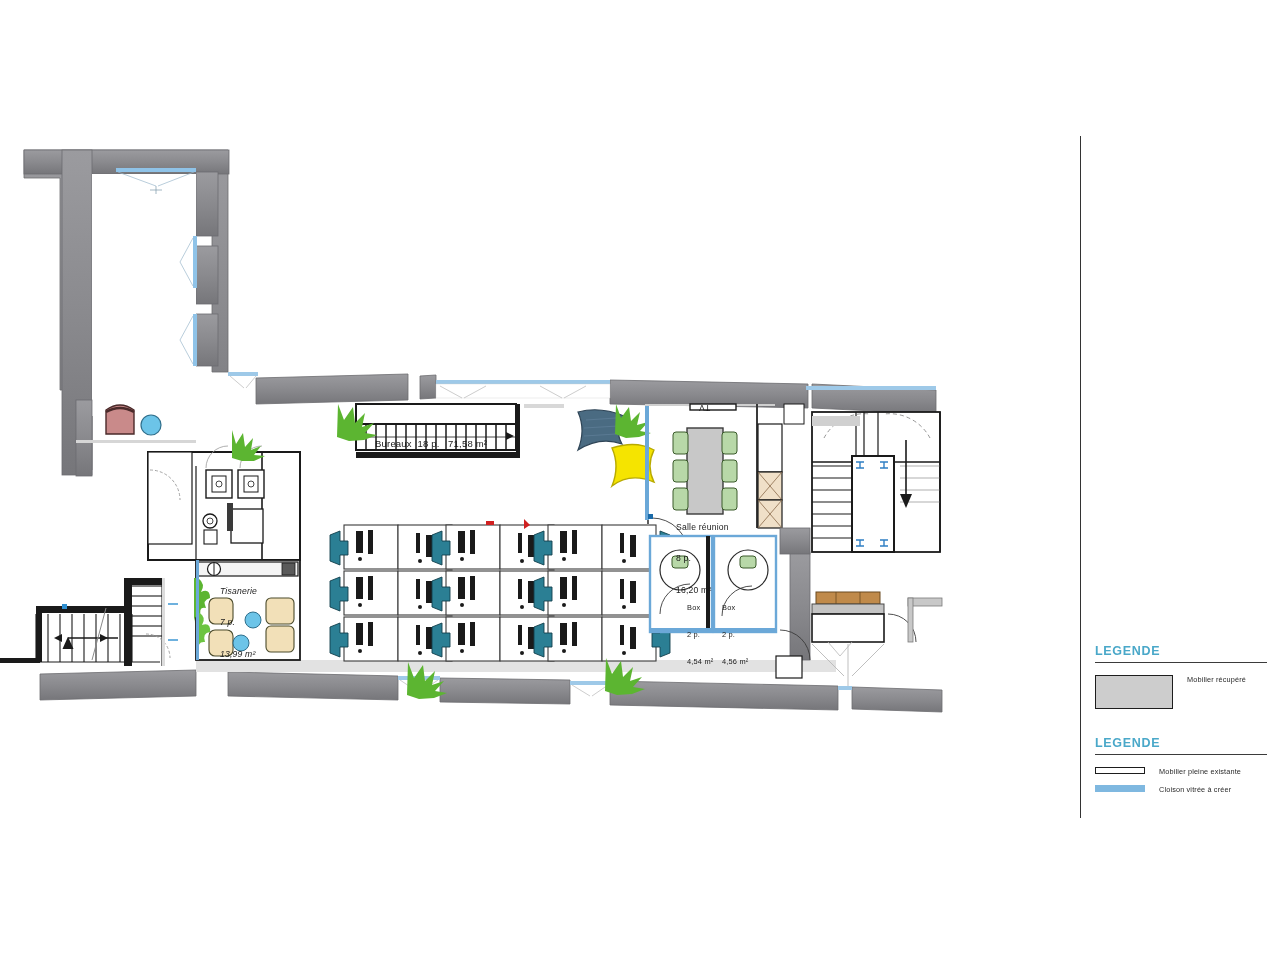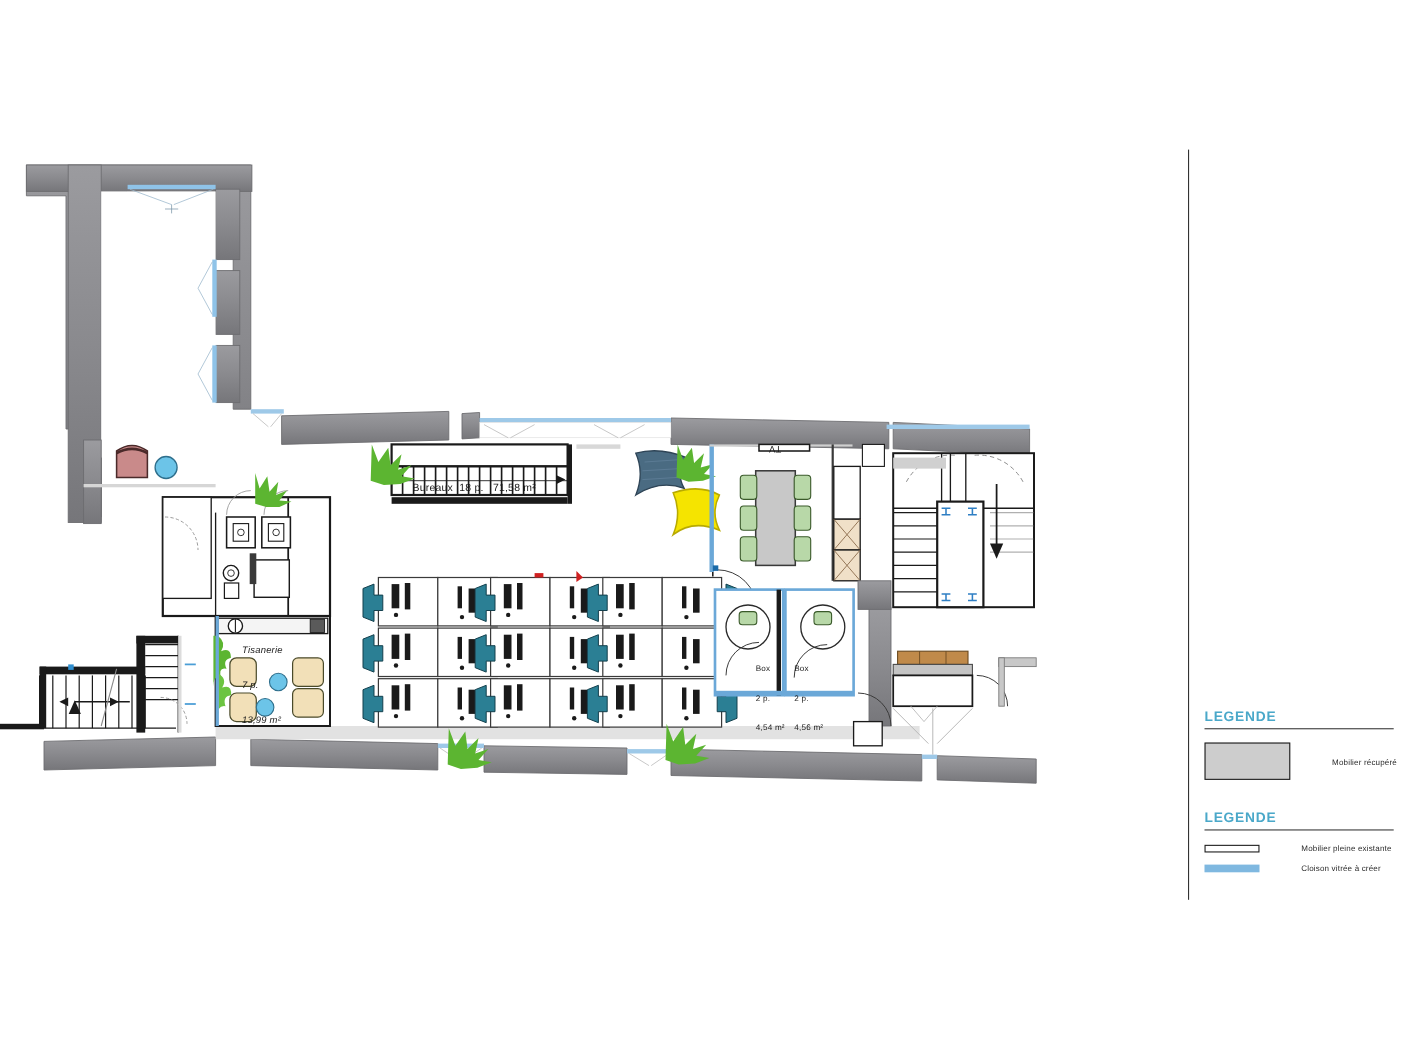--- a/index.html
+++ b/index.html
@@ -44,21 +44,21 @@
   .legend-block.second { top: 600px; }
   .legend-title {
     color: #4aa8c9;
     font-size: 12.5px;
     font-weight: bold;
     letter-spacing: .7px;
     margin: 0 0 4px 0;
     font-family: "Liberation Sans", sans-serif;
   }
   .legend-rule { height: 1.4px; background: #3b3b3b; width: 172px; margin-bottom: 12px; }
-  .legend-row { display: flex; align-items: center; margin-bottom: 9px; gap: 24px; }
+  .legend-row { display: flex; margin-bottom: 9px; }
   .legend-row .swatch { flex: none; margin-right: 14px; }
   .legend-row .ltext {
     font-size: 7.3px; color: #2a2a2a; letter-spacing: .15px;
     font-family: "Liberation Sans", sans-serif;
   }
   .sw-furniture { width: 78px; height: 34px; background: #cdcdcd; border: 1.6px solid #1d1d1d; }
   .sw-solid { width: 50px; height: 7px; background: #ffffff; border: 1.4px solid #1d1d1d; }
   .sw-glass { width: 50px; height: 7px; background: #7fb8e0; }
 </style>
 </head>
@@ -590,20 +590,25 @@
 
     <rect x="0" y="658" width="40" height="3" fill="#1a1a1a"></rect>
     <rect x="196" y="560" width="3" height="100" fill="#6ba8d8"></rect>
 
     <rect x="812" y="416" width="48" height="10" fill="#d0d0d0"></rect>
   </svg>
   </div>
 
   <div class="room-label rl-bureaux">Bureaux  18 p.   71,58 m²</div>
 
+  <div class="room-label rl-salle">
+    <div>Salle réunion</div>
+    <div>8 p.</div>
+    <div>16,20 m²</div>
+  </div>
 
   <div class="room-label rl-box1">
     <div>Box</div>
     <div>2 p.</div>
     <div>4,54 m²</div>
   </div>
 
   <div class="room-label rl-box2">
     <div>Box</div>
     <div>2 p.</div>

